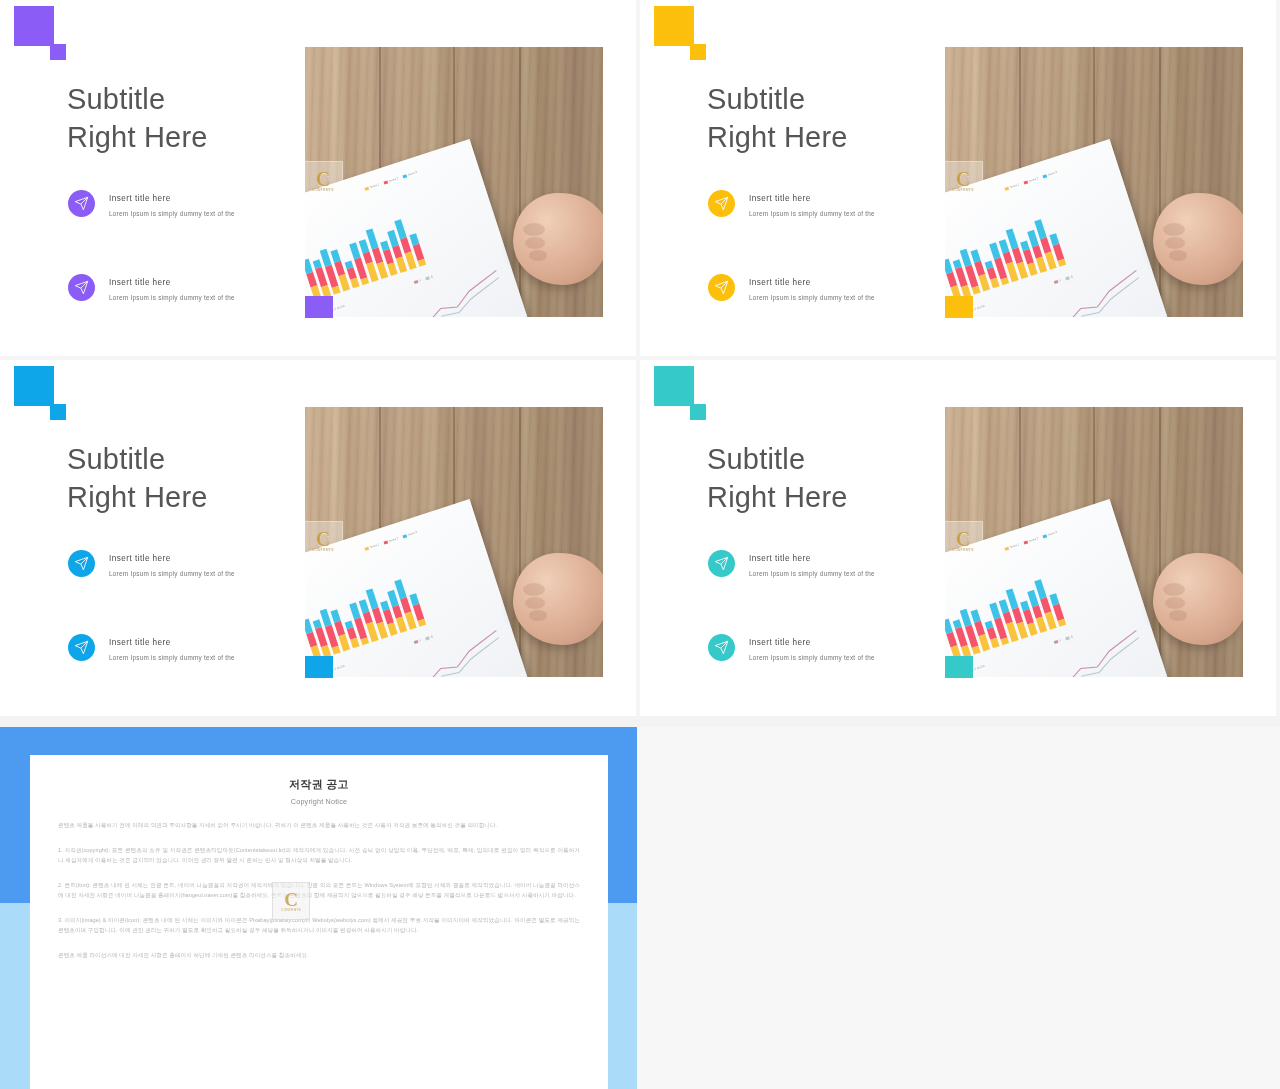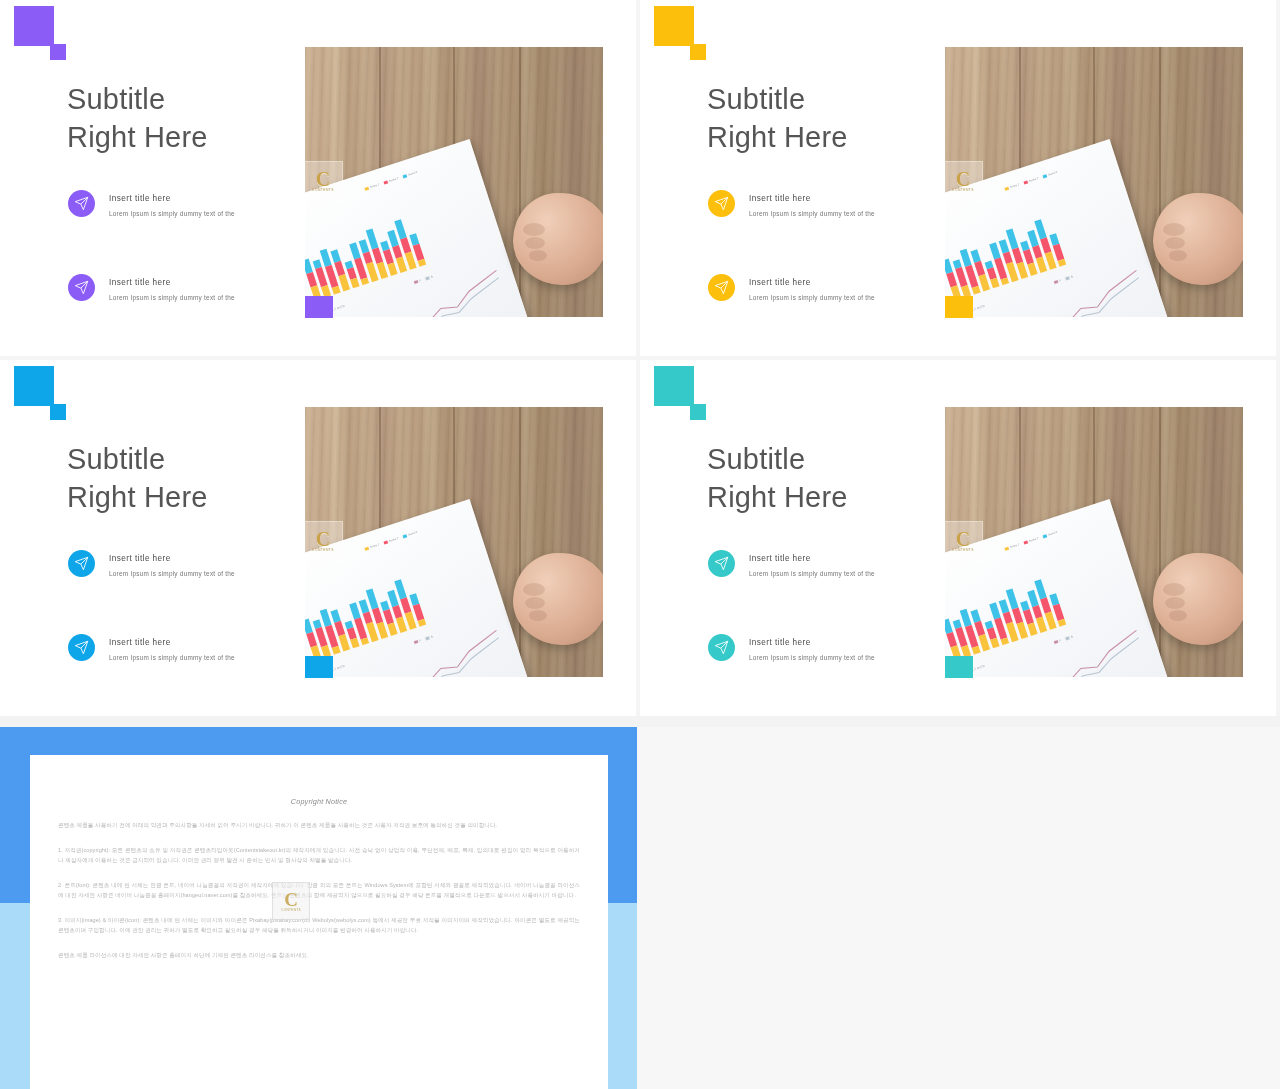--- a/index.html
+++ b/index.html
@@ -189,21 +189,21 @@
     z-index: 3;
   }
   .copy-title {
     text-align: center;
     font-size: 11px; font-weight: 700; color: #3b3b3b;
     letter-spacing: 0.3px;
   }
   .copy-sub {
     text-align: center;
     font-size: 7.2px; color: #8b8b8b;
-    margin-top: 20px; letter-spacing: 0.2px; font-style: italic;
+    margin-top: 5px; letter-spacing: 0.2px;
   }
   .copy-p {
     font-size: 5.6px;
     line-height: 10.5px;
     color: #b3b3b3;
     margin-top: 14px;
     letter-spacing: 0.05px;
     text-align: justify;
     filter: blur(0.25px);
   }
@@ -723,20 +723,21 @@
         <div class="watermark">
           <div class="mark">C</div>
           <div class="mw">CONTENTS</div>
         </div>
       </div>
     </div>
 
   <div class="copyslide">
     <div class="lower"></div>
     <div class="copycard">
+      <div class="copy-title">저작권 공고</div>
       <div class="copy-sub">Copyright Notice</div>
       <div class="copy-p">콘텐츠 제품을 사용하기 전에 아래의 약관과 주의사항을 자세히 읽어 주시기 바랍니다. 귀하가 이 콘텐츠 제품을 사용하는 것은 사용자 저작권 보호에 동의하신 것을 의미합니다.</div>
       <div class="copy-p">1. 저작권(copyright): 모든 콘텐츠의 소유 및 저작권은 콘텐츠타임아웃(Contentstakeout.kr)의 제작자에게 있습니다. 사전 승낙 없이 상업적 이용, 무단전재, 배포, 복제, 임의대로 편집이 영리 목적으로 이용하거나 제삼자에게 이용하는 것은 금지되어 있습니다. 이러한 권리 행위 발견 시 준하는 민사 및 형사상의 처벌을 받습니다.</div>
       <div class="copy-p">2. 폰트(font): 콘텐츠 내에 된 서체는 한글 폰트, 네이버 나눔글꼴의 저작권이 제작자에게 있습니다. 한글 외의 모든 폰트는 Windows System에 포함된 서체와 글꼴로 제작되었습니다. 네이버 나눔글꼴 라이선스에 대한 자세한 사항은 네이버 나눔글꼴 홈페이지(hangeul.naver.com)를 참조하세요. 폰트는 콘텐츠의 함께 제공되지 않으므로 필요하실 경우 해당 폰트를 개별적으로 다운로드 받으셔서 사용하시기 바랍니다.</div>
       <div class="copy-p">3. 이미지(image) &amp; 아이콘(icon): 콘텐츠 내에 된 서체는 이미지와 아이콘은 Pixabay(pixabay.com)와 Webolys(webolys.com) 등에서 제공한 무료 저작물 이미지이며 제작되었습니다. 아이콘은 별도로 제공되는 콘텐츠이며 구입합니다. 이에 관한 권리는 귀하가 별도로 확인하고 필요하실 경우 해당을 취득하시거나 이미지를 변경하여 사용하시기 바랍니다.</div>
       <div class="copy-p">콘텐츠 제품 라이선스에 대한 자세한 사항은 홈페이지 하단에 기재된 콘텐츠 라이선스를 참조하세요.</div>
     </div>
     <div class="copy-wm">
       <div class="mark">C</div>
       <div class="mw">CONTENTS</div>

